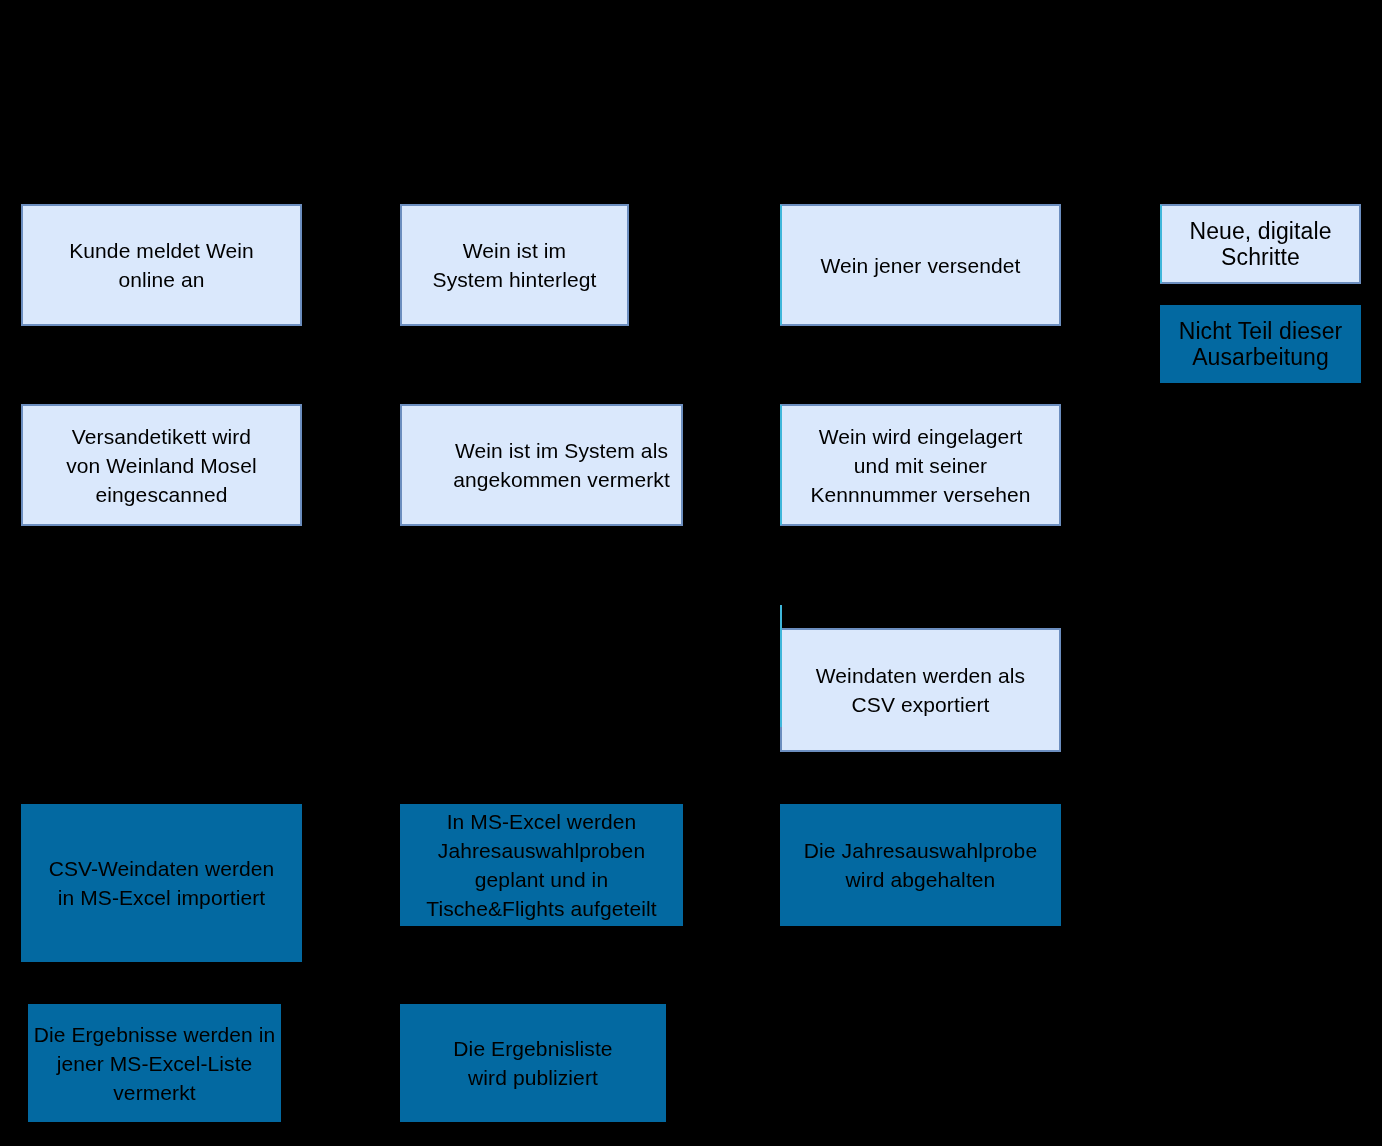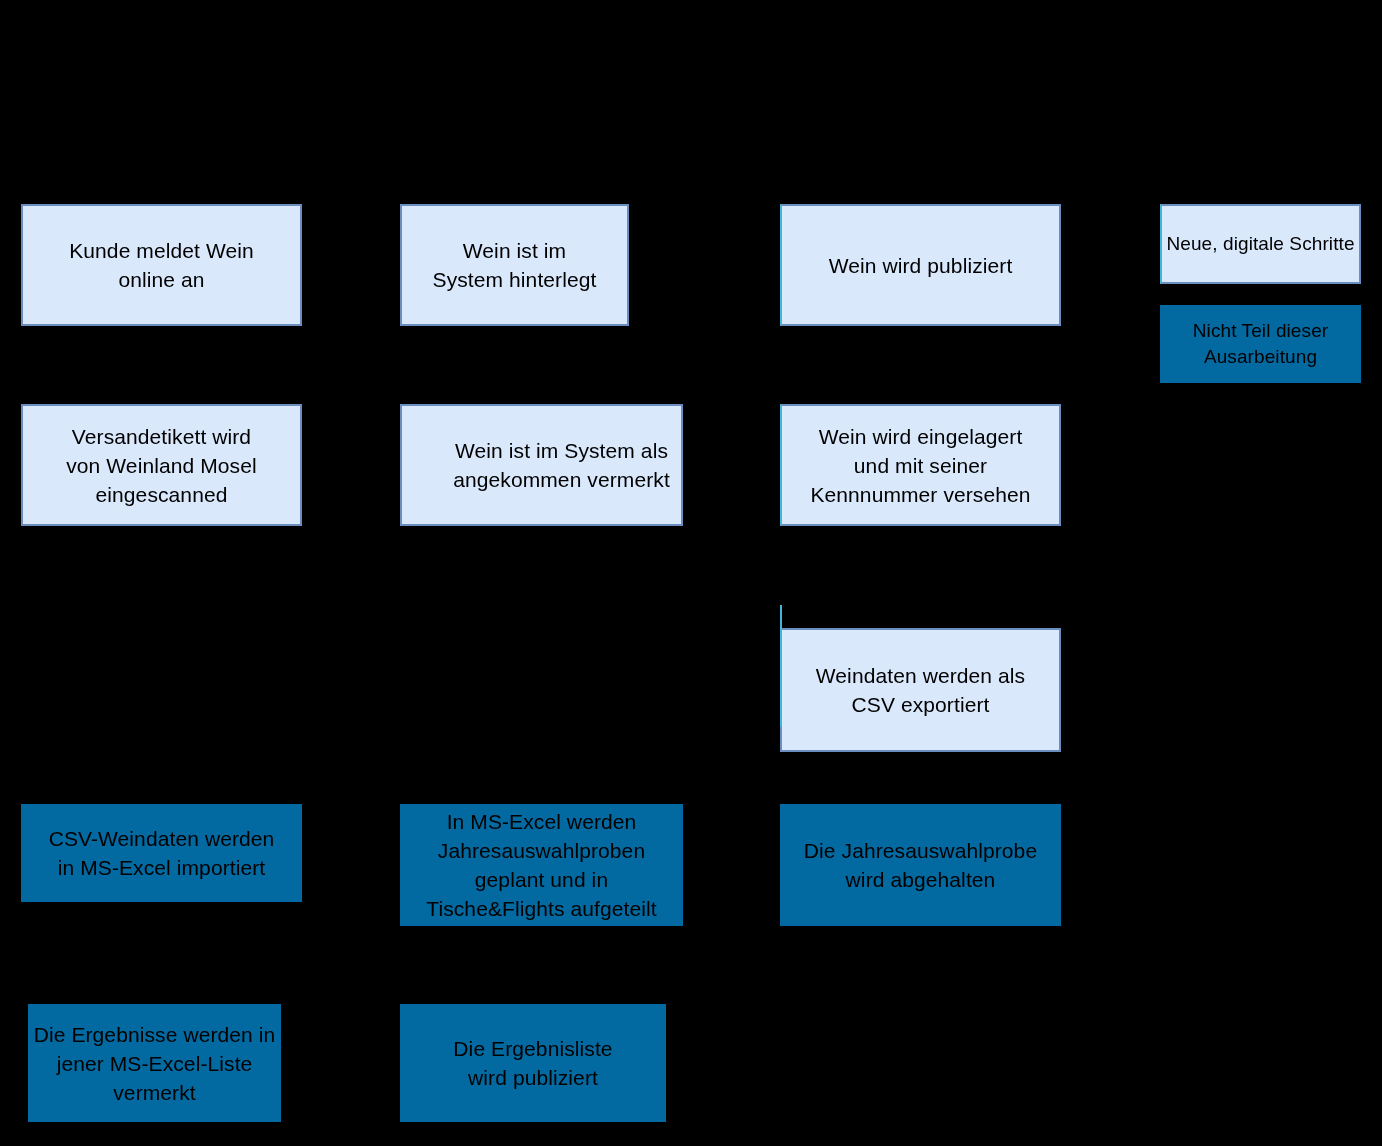--- a/index.html
+++ b/index.html
@@ -33,21 +33,21 @@
   }
   .node.blue {
     background: #dae8fc;
     border: 2px solid #6c8ebf;
   }
   .node.white {
     background: #0369a1;
     border: none;
   }
   .node.legend-label {
-    font-size: 19px;
+    font-size: 23px;
     line-height: 26px;
   }
   
   .stub {
     position: absolute;
     background: #000000;
     width: 6px;
     height: 3px;
   }
   .edge-accent {
@@ -58,32 +58,32 @@
 </style>
 </head>
 <body>
 
 <div id="canvas">
 
   <div class="node blue" style="left: 21px; top: 204px; width: 281px; height: 122px;">Kunde meldet Wein
 online an</div>
   <div class="node blue" style="left: 400px; top: 204px; width: 229px; height: 122px;">Wein ist im
 System hinterlegt</div>
-  <div class="node blue" style="left: 780px; top: 204px; width: 281px; height: 122px;">Wein wird publiziert</div>
+  <div class="node blue" style="left: 780px; top: 204px; width: 281px; height: 122px;">Wein jener versendet</div>
   <div class="node blue" style="left: 21px; top: 404px; width: 281px; height: 122px;">Versandetikett wird
 von Weinland Mosel
 eingescanned</div>
   <div class="node blue" style="left: 400px; top: 404px; width: 283px; height: 122px; padding-left: 44px;">Wein ist im System als
 angekommen vermerkt</div>
   <div class="node blue" style="left: 780px; top: 404px; width: 281px; height: 122px;">Wein wird eingelagert
 und mit seiner
 Kennnummer versehen</div>
   <div class="node blue" style="left: 780px; top: 604px; width: 281px; height: 124px; margin-top: 24px;">Weindaten werden als
 CSV exportiert</div>
-  <div class="node white" style="left: 21px; top: 804px; width: 281px; height: 98px;">CSV-Weindaten werden
+  <div class="node white" style="left: 21px; top: 804px; width: 281px; height: 158px;">CSV-Weindaten werden
 in MS-Excel importiert</div>
   <div class="node white" style="left: 780px; top: 804px; width: 281px; height: 122px;">Die Jahresauswahlprobe
 wird abgehalten</div>
   <div class="node white" style="left: 400px; top: 804px; width: 283px; height: 122px;">In MS-Excel werden
 Jahresauswahlproben
 geplant und in
 Tische&amp;Flights aufgeteilt</div>
   <div class="node white" style="left: 28px; top: 1004px; width: 253px; height: 118px;">Die Ergebnisse werden in
 jener MS-Excel-Liste
 vermerkt</div>

